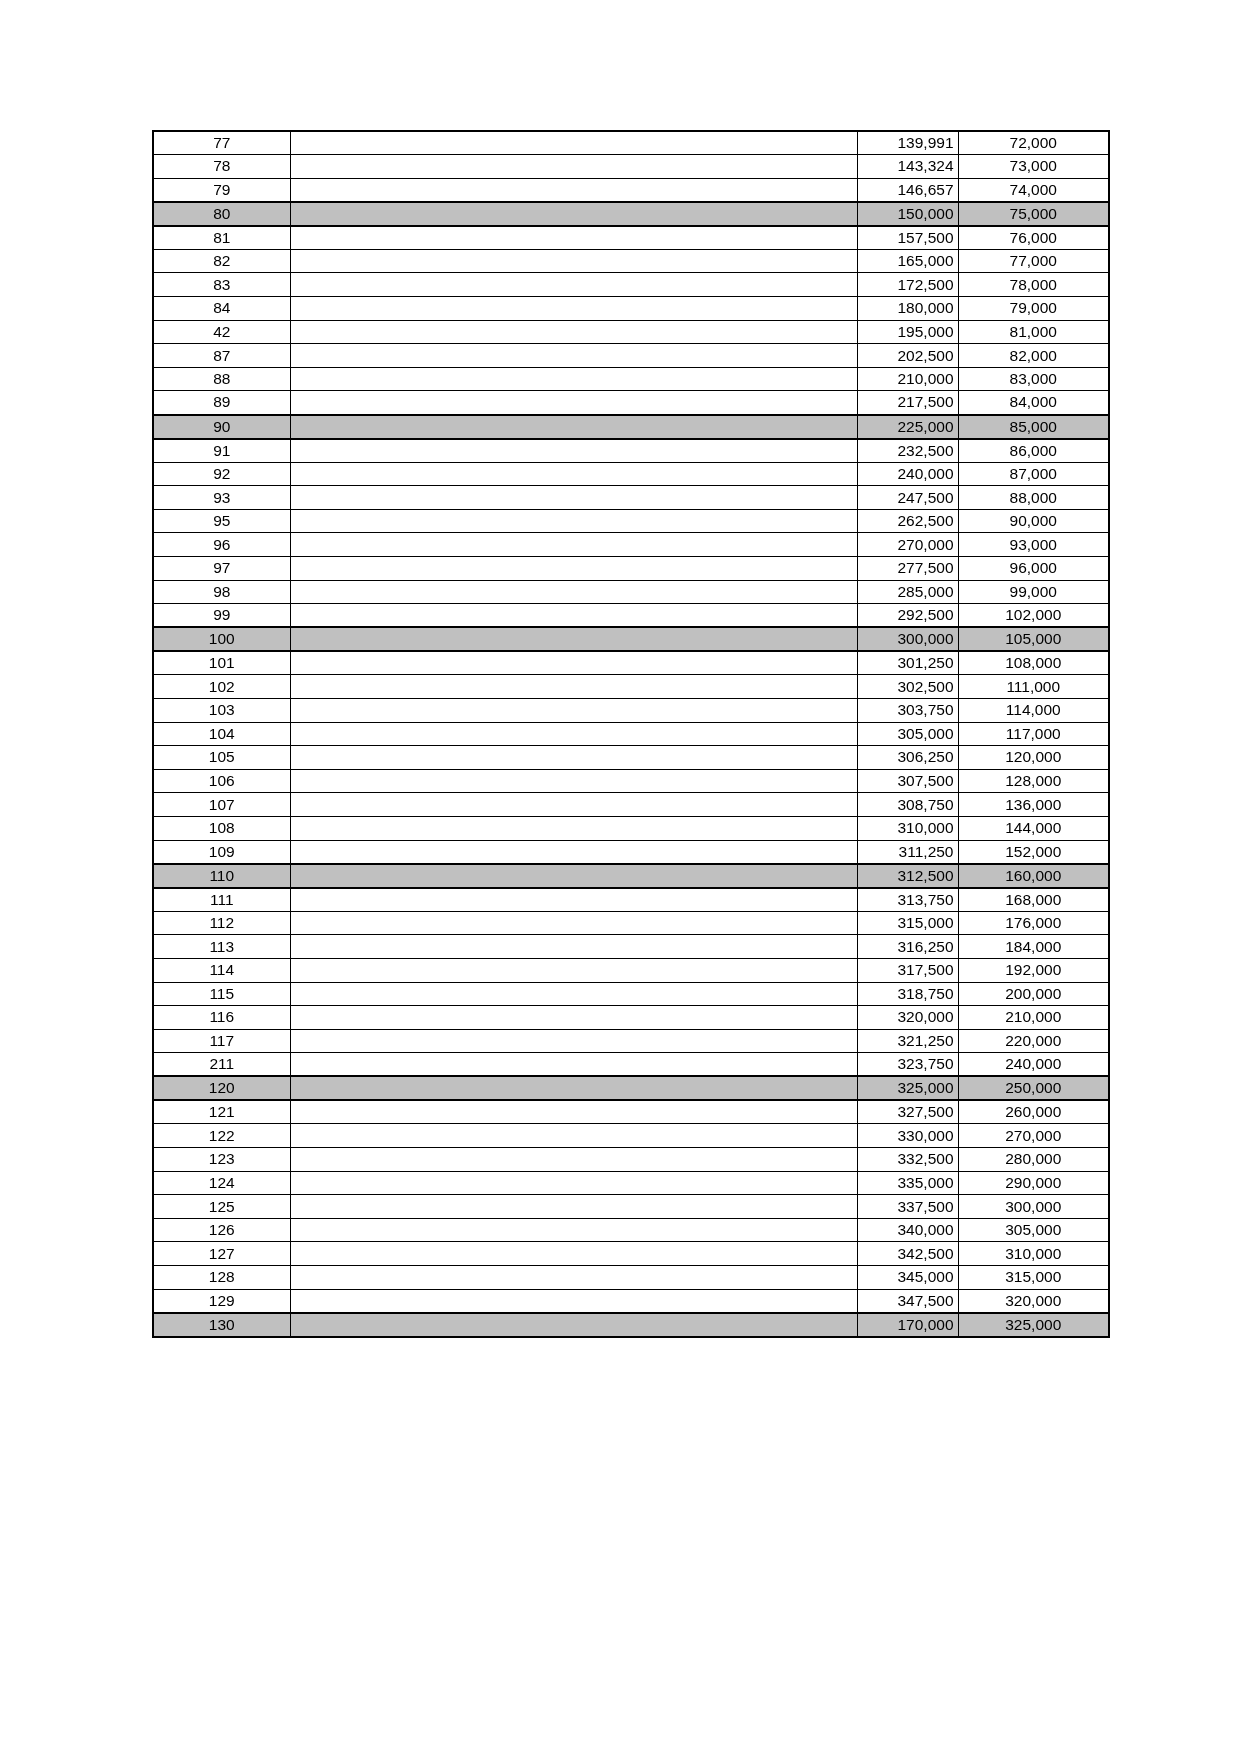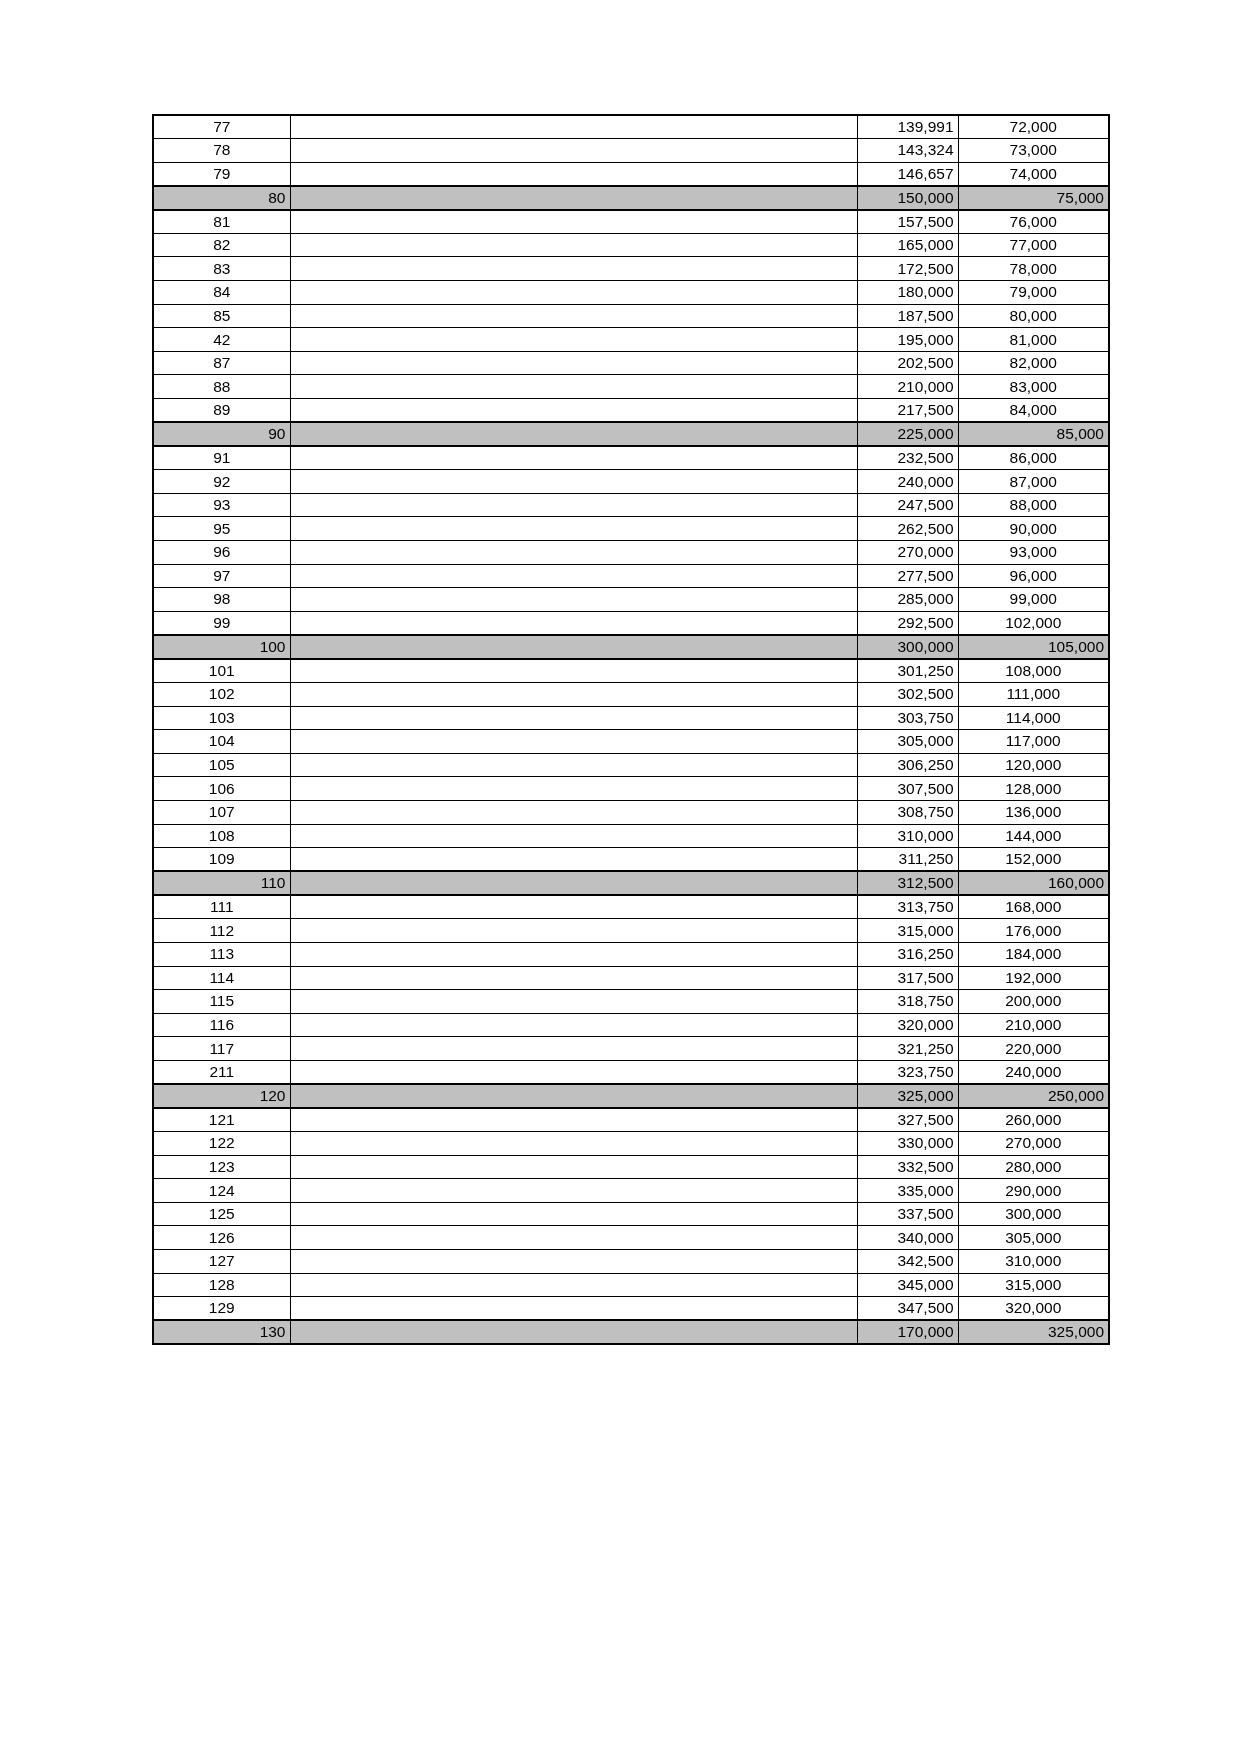--- a/index.html
+++ b/index.html
@@ -16,21 +16,21 @@
   .page {
     position: relative;
     width: 1241px;
     height: 1754px;
     background: #ffffff;
     overflow: hidden;
   }
   .table-wrap {
     position: absolute;
     left: 152px;
-    top: 114px;
+    top: 130px;
     width: 956px;
   }
   table.data-table {
     border-collapse: collapse;
     table-layout: fixed;
     width: 956px;
     border: 2px solid #000000;
   }
   table.data-table col.c-index  { width: 137px; }
   table.data-table col.c-blank  { width: 567px; }
@@ -57,21 +57,20 @@
   }
   td.cell-val1 {
     text-align: right;
     padding-right: 6px;
   }
   td.cell-val2 {
     text-align: center;
   }
   tr.row-shaded td {
     background: #c0c0c0;
-    text-align: right;
   }
   tr.row-shaded {
     outline: none;
   }
   
   tr.row-shaded td {
     border-top: 2px solid #000000;
     border-bottom: 2px solid #000000;
   }
 </style>
@@ -130,26 +129,20 @@
             <td class="cell-val1">172,500</td>
             <td class="cell-val2">78,000</td>
           </tr>
           <tr>
             <td class="cell-index">84</td>
             <td class="cell-blank"></td>
             <td class="cell-val1">180,000</td>
             <td class="cell-val2">79,000</td>
           </tr>
           <tr>
-            <td class="cell-index">85</td>
-            <td class="cell-blank"></td>
-            <td class="cell-val1">187,500</td>
-            <td class="cell-val2">80,000</td>
-          </tr>
-          <tr>
             <td class="cell-index">42</td>
             <td class="cell-blank"></td>
             <td class="cell-val1">195,000</td>
             <td class="cell-val2">81,000</td>
           </tr>
           <tr>
             <td class="cell-index">87</td>
             <td class="cell-blank"></td>
             <td class="cell-val1">202,500</td>
             <td class="cell-val2">82,000</td>

